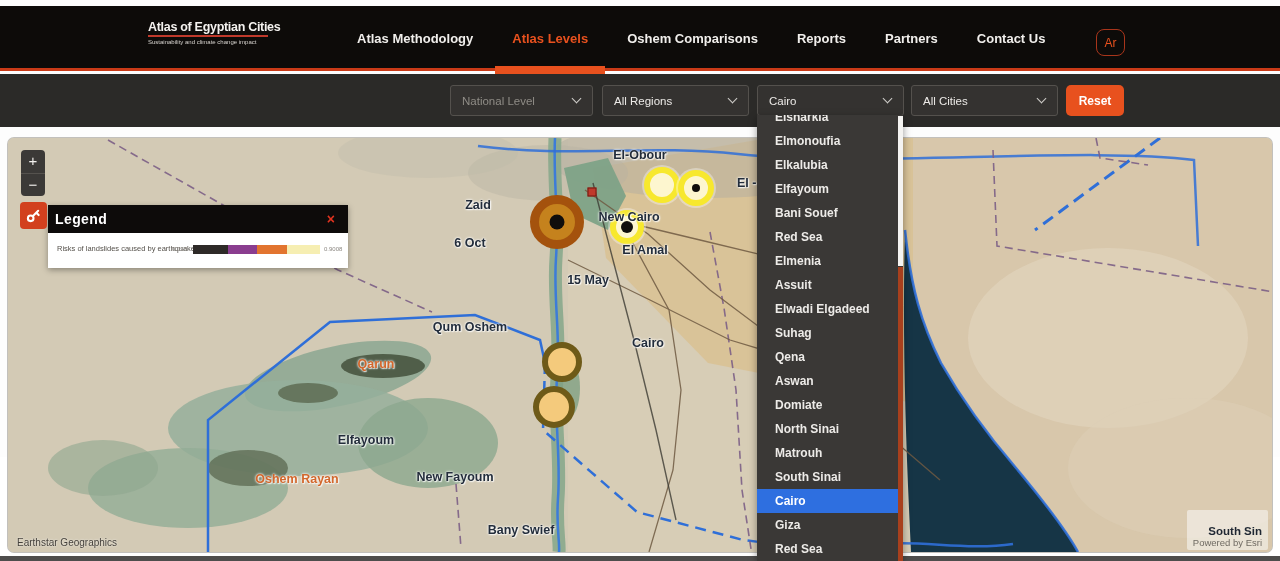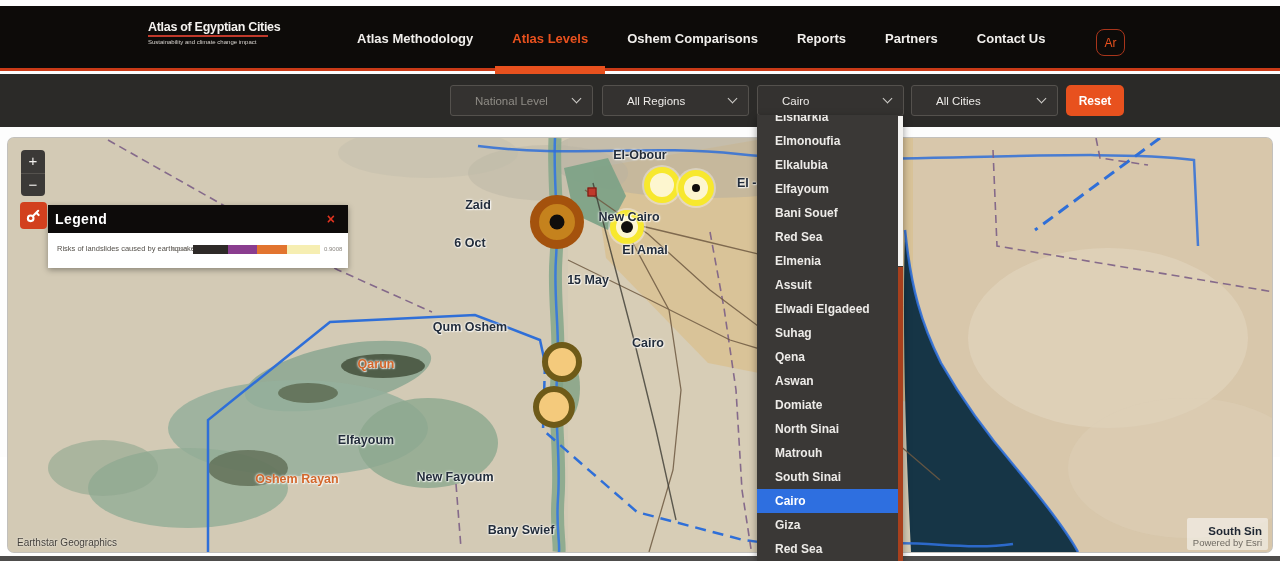--- a/index.html
+++ b/index.html
@@ -21,21 +21,21 @@
   .nav-item.active::after { content:""; position:absolute; left:-17px; right:-17px; bottom:-3px;
     height:8px; background:#e8511e; }
   .lang-btn { position:absolute; left:1096px; top:23px; width:29px; height:27px; border:1px solid #a8351b;
     border-radius:8px; color:#e8511e; font-size:12px; display:flex; align-items:center; justify-content:center;
     cursor:pointer; background:transparent; }
 
   
   .filter-bar { position:absolute; left:0; top:74px; width:1280px; height:53px; background:#2b2a28; z-index:20; }
   .select-box { position:absolute; top:11px; height:31px; background:#343230; border:1px solid #54514d;
     border-radius:3px; display:flex; align-items:center; justify-content:space-between;
-    padding:0 12px 0 24px; color:#eceae7; font-size:11.5px; cursor:pointer; }
+    padding:0 12px 0 11px; color:#eceae7; font-size:11.5px; cursor:pointer; }
   .select-box.dim { color:#8f8c86; }
   .chev { width:7px; height:7px; border-right:1.6px solid #cfcdc9; border-bottom:1.6px solid #cfcdc9;
     transform:rotate(45deg); margin-top:-4px; flex:0 0 auto; }
   .reset-btn { position:absolute; left:1066px; top:11px; width:58px; height:31px; background:#e8511e;
     border:none; border-radius:5px; color:#ffffff; font-size:12px; font-weight:600; cursor:pointer; }
 
   
   .map { position:absolute; left:8px; top:138px; width:1264px; height:414px; border-radius:6px;
     overflow:hidden; background:#d7cdb6; box-shadow:0 0 0 1px #c2c0bc; z-index:1; }
   .map svg.base { position:absolute; left:0; top:0; width:100%; height:100%; }
@@ -62,21 +62,21 @@
   .legend-body { position:relative; height:35px; background:#ffffff; }
   .legend-desc { position:absolute; left:9px; top:11px; font-size:7.5px; color:#55514b; }
   .legend-min { position:absolute; left:124px; top:13px; font-size:6px; color:#8a8680; }
   .legend-max { position:absolute; left:276px; top:13px; font-size:6px; color:#8a8680; }
   .ramp { position:absolute; left:145px; top:12px; width:127px; height:9px; display:flex; }
   .ramp div { height:100%; }
 
   .attrib-left { position:absolute; left:9px; bottom:4px; font-size:10px; color:#44403a;
     text-shadow:0 0 2px rgba(255,255,255,.9); z-index:3; }
   .attrib-right { position:absolute; right:4px; bottom:2px; text-align:right; z-index:3;
-    background:rgba(250,250,248,.55); padding:7px 6px 2px; border-radius:2px; }
+    background:rgba(250,250,248,.55); padding:15px 6px 2px; border-radius:2px; }
   .attrib-right .primary { font-size:11.5px; font-weight:bold; color:#1f2732; line-height:1.1; }
   .attrib-right .secondary { font-size:9.5px; color:#6f6a62; line-height:1.1; }
 
   
   .gov-dropdown { position:absolute; left:757px; top:115px; width:146px; height:446px; background:#3a3836;
     z-index:30; overflow:hidden; box-shadow:0 3px 8px rgba(0,0,0,.4); }
   .gov-option { height:24px; line-height:24px; padding-left:18px; font-size:12px; font-weight:600;
     color:#edebe8; cursor:pointer; white-space:nowrap; }
   .gov-option:first-child { margin-top:-10px; }
   .gov-option.selected { background:#2e6fe0; color:#ffffff; }

